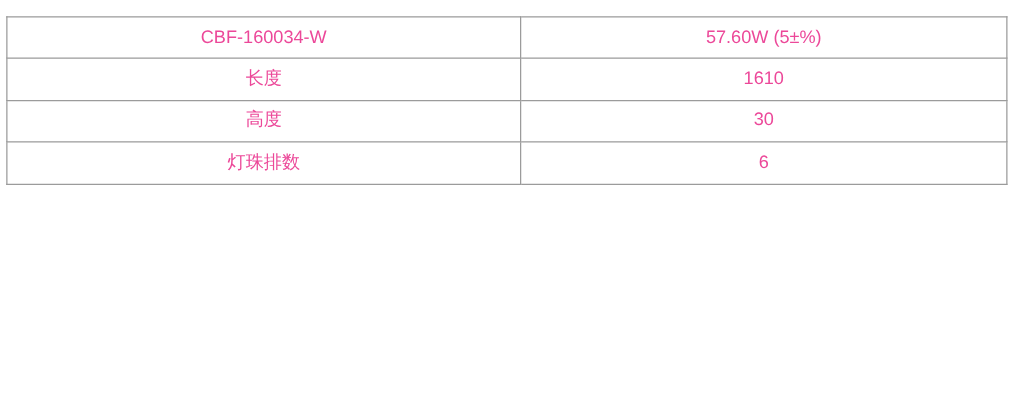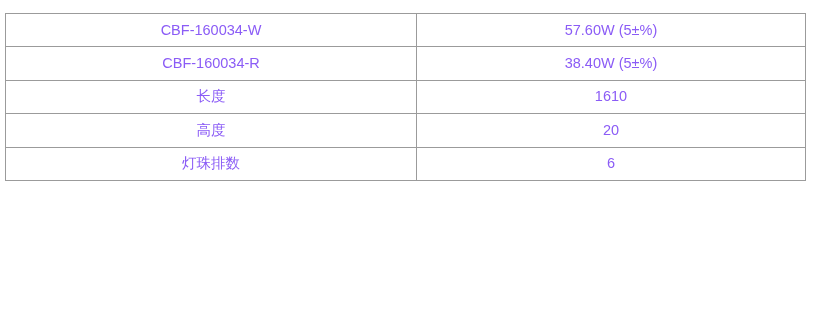--- a/index.html
+++ b/index.html
@@ -31,21 +31,21 @@
   }
   .spec-table col.col-name { width: 411px; }
   .spec-table col.col-value { width: 389px; }
 
   .spec-table td {
     height: 33.4px;
     box-sizing: border-box;
     border: 1px solid #9b9b9b;
     text-align: center;
     vertical-align: middle;
-    color: #8b5cf6;
+    color: #ec4899;
     font-size: 14.5px;
     line-height: 1.2;
     font-weight: 400;
     padding: 0 6px;
     white-space: nowrap;
     overflow: hidden;
   }
   .spec-table td.cell-name { }
   .spec-table td.cell-value { }
 </style>
@@ -57,30 +57,26 @@
     <colgroup>
       <col class="col-name">
       <col class="col-value">
     </colgroup>
     <tbody>
         <tr>
           <td class="cell-name">CBF-160034-W</td>
           <td class="cell-value">57.60W (5±%)</td>
         </tr>
         <tr>
-          <td class="cell-name">CBF-160034-R</td>
-          <td class="cell-value">38.40W (5±%)</td>
-        </tr>
-        <tr>
           <td class="cell-name">长度</td>
           <td class="cell-value">1610</td>
         </tr>
         <tr>
           <td class="cell-name">高度</td>
-          <td class="cell-value">20</td>
+          <td class="cell-value">30</td>
         </tr>
         <tr>
           <td class="cell-name">灯珠排数</td>
           <td class="cell-value">6</td>
         </tr>
       </tbody>
   </table>
 </div>
 
 </body></html>

